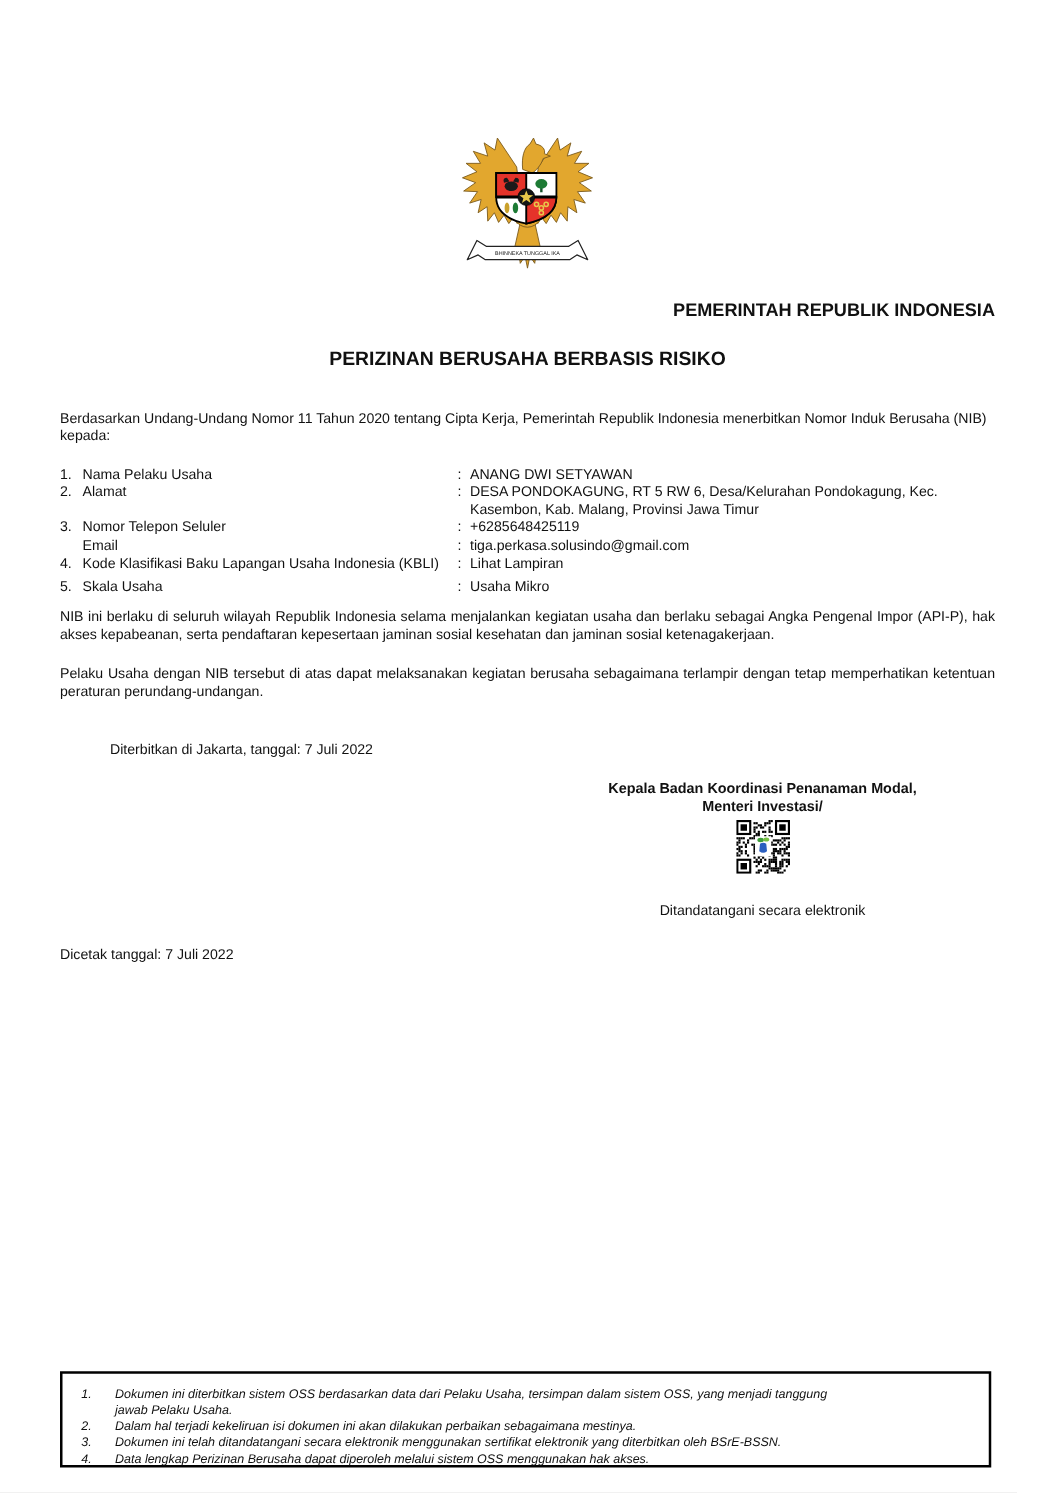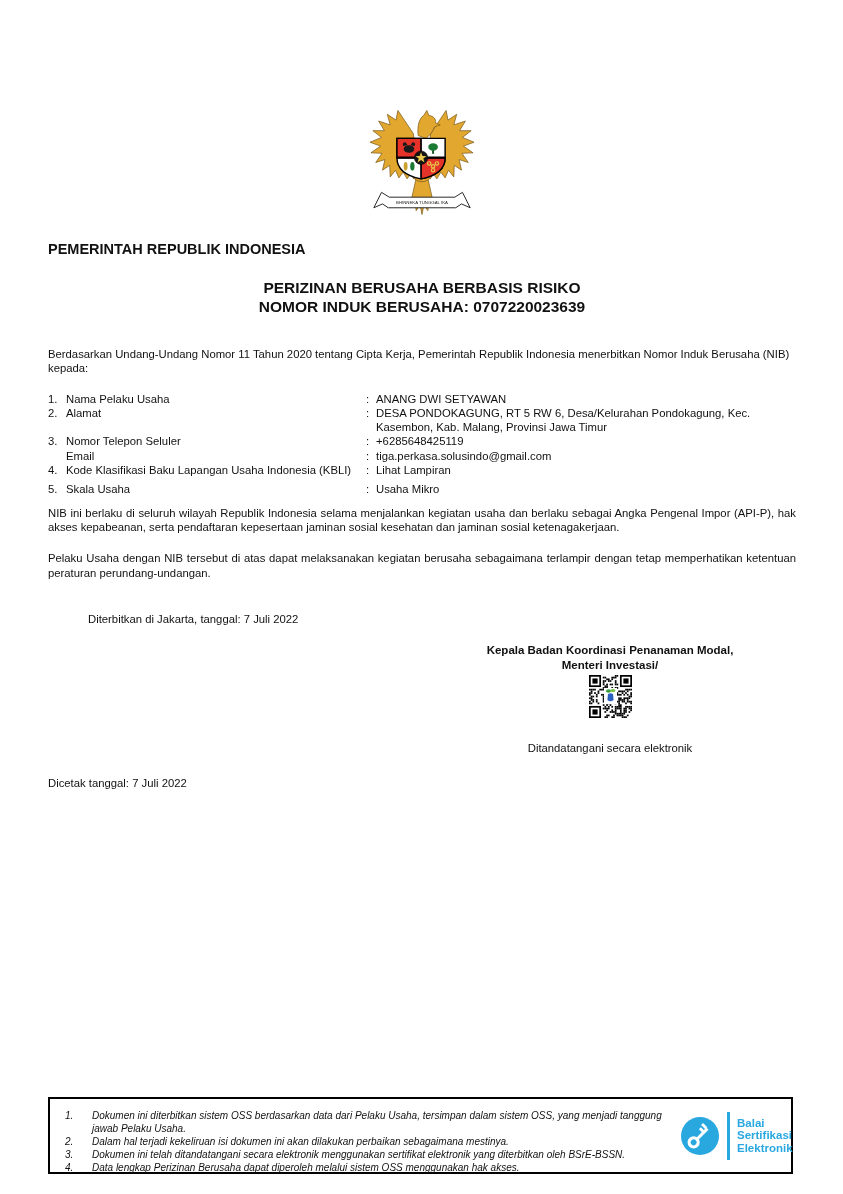--- a/index.html
+++ b/index.html
@@ -4,21 +4,21 @@
 <style>
   html,body{margin:0;padding:0;background:#e8e8e8;}
   .page{
     position:relative;width:843px;height:1194px;background:#ffffff;
     margin:0 auto;font-family:"Liberation Sans",sans-serif;color:#111;
     overflow:hidden;
   }
   .content{margin:0 47px 0 48px;}
   .emblem-wrap{margin:106px auto 0;width:106px;height:112px;}
   .emblem-wrap svg{display:block;width:106px;height:112px;}
-  .gov-title{margin-top:23px;text-align:left;font-weight:bold;font-size:14.5px;line-height:17px;}
+  .gov-title{margin-top:23px;text-align:right;font-weight:bold;font-size:14.5px;line-height:17px;}
   .doc-title{margin-top:20px;text-align:center;font-weight:bold;font-size:15.5px;line-height:19px;}
   .intro{margin-top:31px;font-size:11.3px;line-height:14.3px;}
   table.fields{margin-top:16px;width:100%;border-collapse:collapse;font-size:11.3px;line-height:14.3px;}
   table.fields td{vertical-align:top;padding:0;}
   td.num{width:18px;}
   td.label{width:300px;}
   td.colon{width:10px;}
   td.colon::before{content:":";}
   td.value{padding-right:55px;}
   tr.gap-row td{padding-top:5px;}
@@ -103,21 +103,20 @@
 
         <path d="M10,210 L26,178 L42,188 L178,188 L194,178 L210,210 L192,202 L180,210 L40,210 L28,202 Z" fill="#fff" stroke="#222" stroke-width="2" stroke-linejoin="round"></path>
         <text x="110" y="203" text-anchor="middle" font-size="9" font-family="Liberation Sans, sans-serif" fill="#1a1a1a">BHINNEKA TUNGGAL IKA</text>
       </svg>
     </div>
 
     <div class="gov-title">PEMERINTAH REPUBLIK INDONESIA</div>
 
     <div class="doc-title">
       <div>PERIZINAN BERUSAHA BERBASIS RISIKO</div>
-      <div>NOMOR INDUK BERUSAHA: 0707220023639</div>
     </div>
 
     <div class="intro">Berdasarkan Undang-Undang Nomor 11 Tahun 2020 tentang Cipta Kerja, Pemerintah Republik Indonesia menerbitkan Nomor Induk Berusaha (NIB) kepada:</div>
 
     <table class="fields">
       <tbody>
           <tr>
         <td class="num">1.</td>
         <td class="label">Nama Pelaku Usaha</td>
         <td class="colon"></td>
@@ -410,31 +409,14 @@
       </div>
       <div class="note-row">
         <span class="note-num">3.</span>
         <span class="note-text">Dokumen ini telah ditandatangani secara elektronik menggunakan sertifikat elektronik yang diterbitkan oleh BSrE-BSSN.</span>
       </div>
       <div class="note-row">
         <span class="note-num">4.</span>
         <span class="note-text">Data lengkap Perizinan Berusaha dapat diperoleh melalui sistem OSS menggunakan hak akses.</span>
       </div>
     </div>
-    <div class="bse">
-      <svg class="bse-circle" viewBox="0 0 40 40">
-        <circle cx="20" cy="20" r="19" fill="#29A8E0"></circle>
-        <g transform="rotate(-45 20 20)" stroke="#fff" fill="#fff">
-          <circle cx="11" cy="20" r="4.5" fill="none" stroke-width="3.2"></circle>
-          <rect x="15.5" y="18.6" width="15" height="3" stroke="none"></rect>
-          <rect x="24" y="14.5" width="2.8" height="4.5" stroke="none"></rect>
-          <rect x="28.5" y="13" width="2.8" height="6" stroke="none"></rect>
-        </g>
-      </svg>
-      <div class="bse-bar"></div>
-      <div class="bse-text">
-        <div>Balai</div>
-        <div>Sertifikasi</div>
-        <div>Elektronik</div>
-      </div>
-    </div>
   </div>
 </div>
 
 </body></html>

